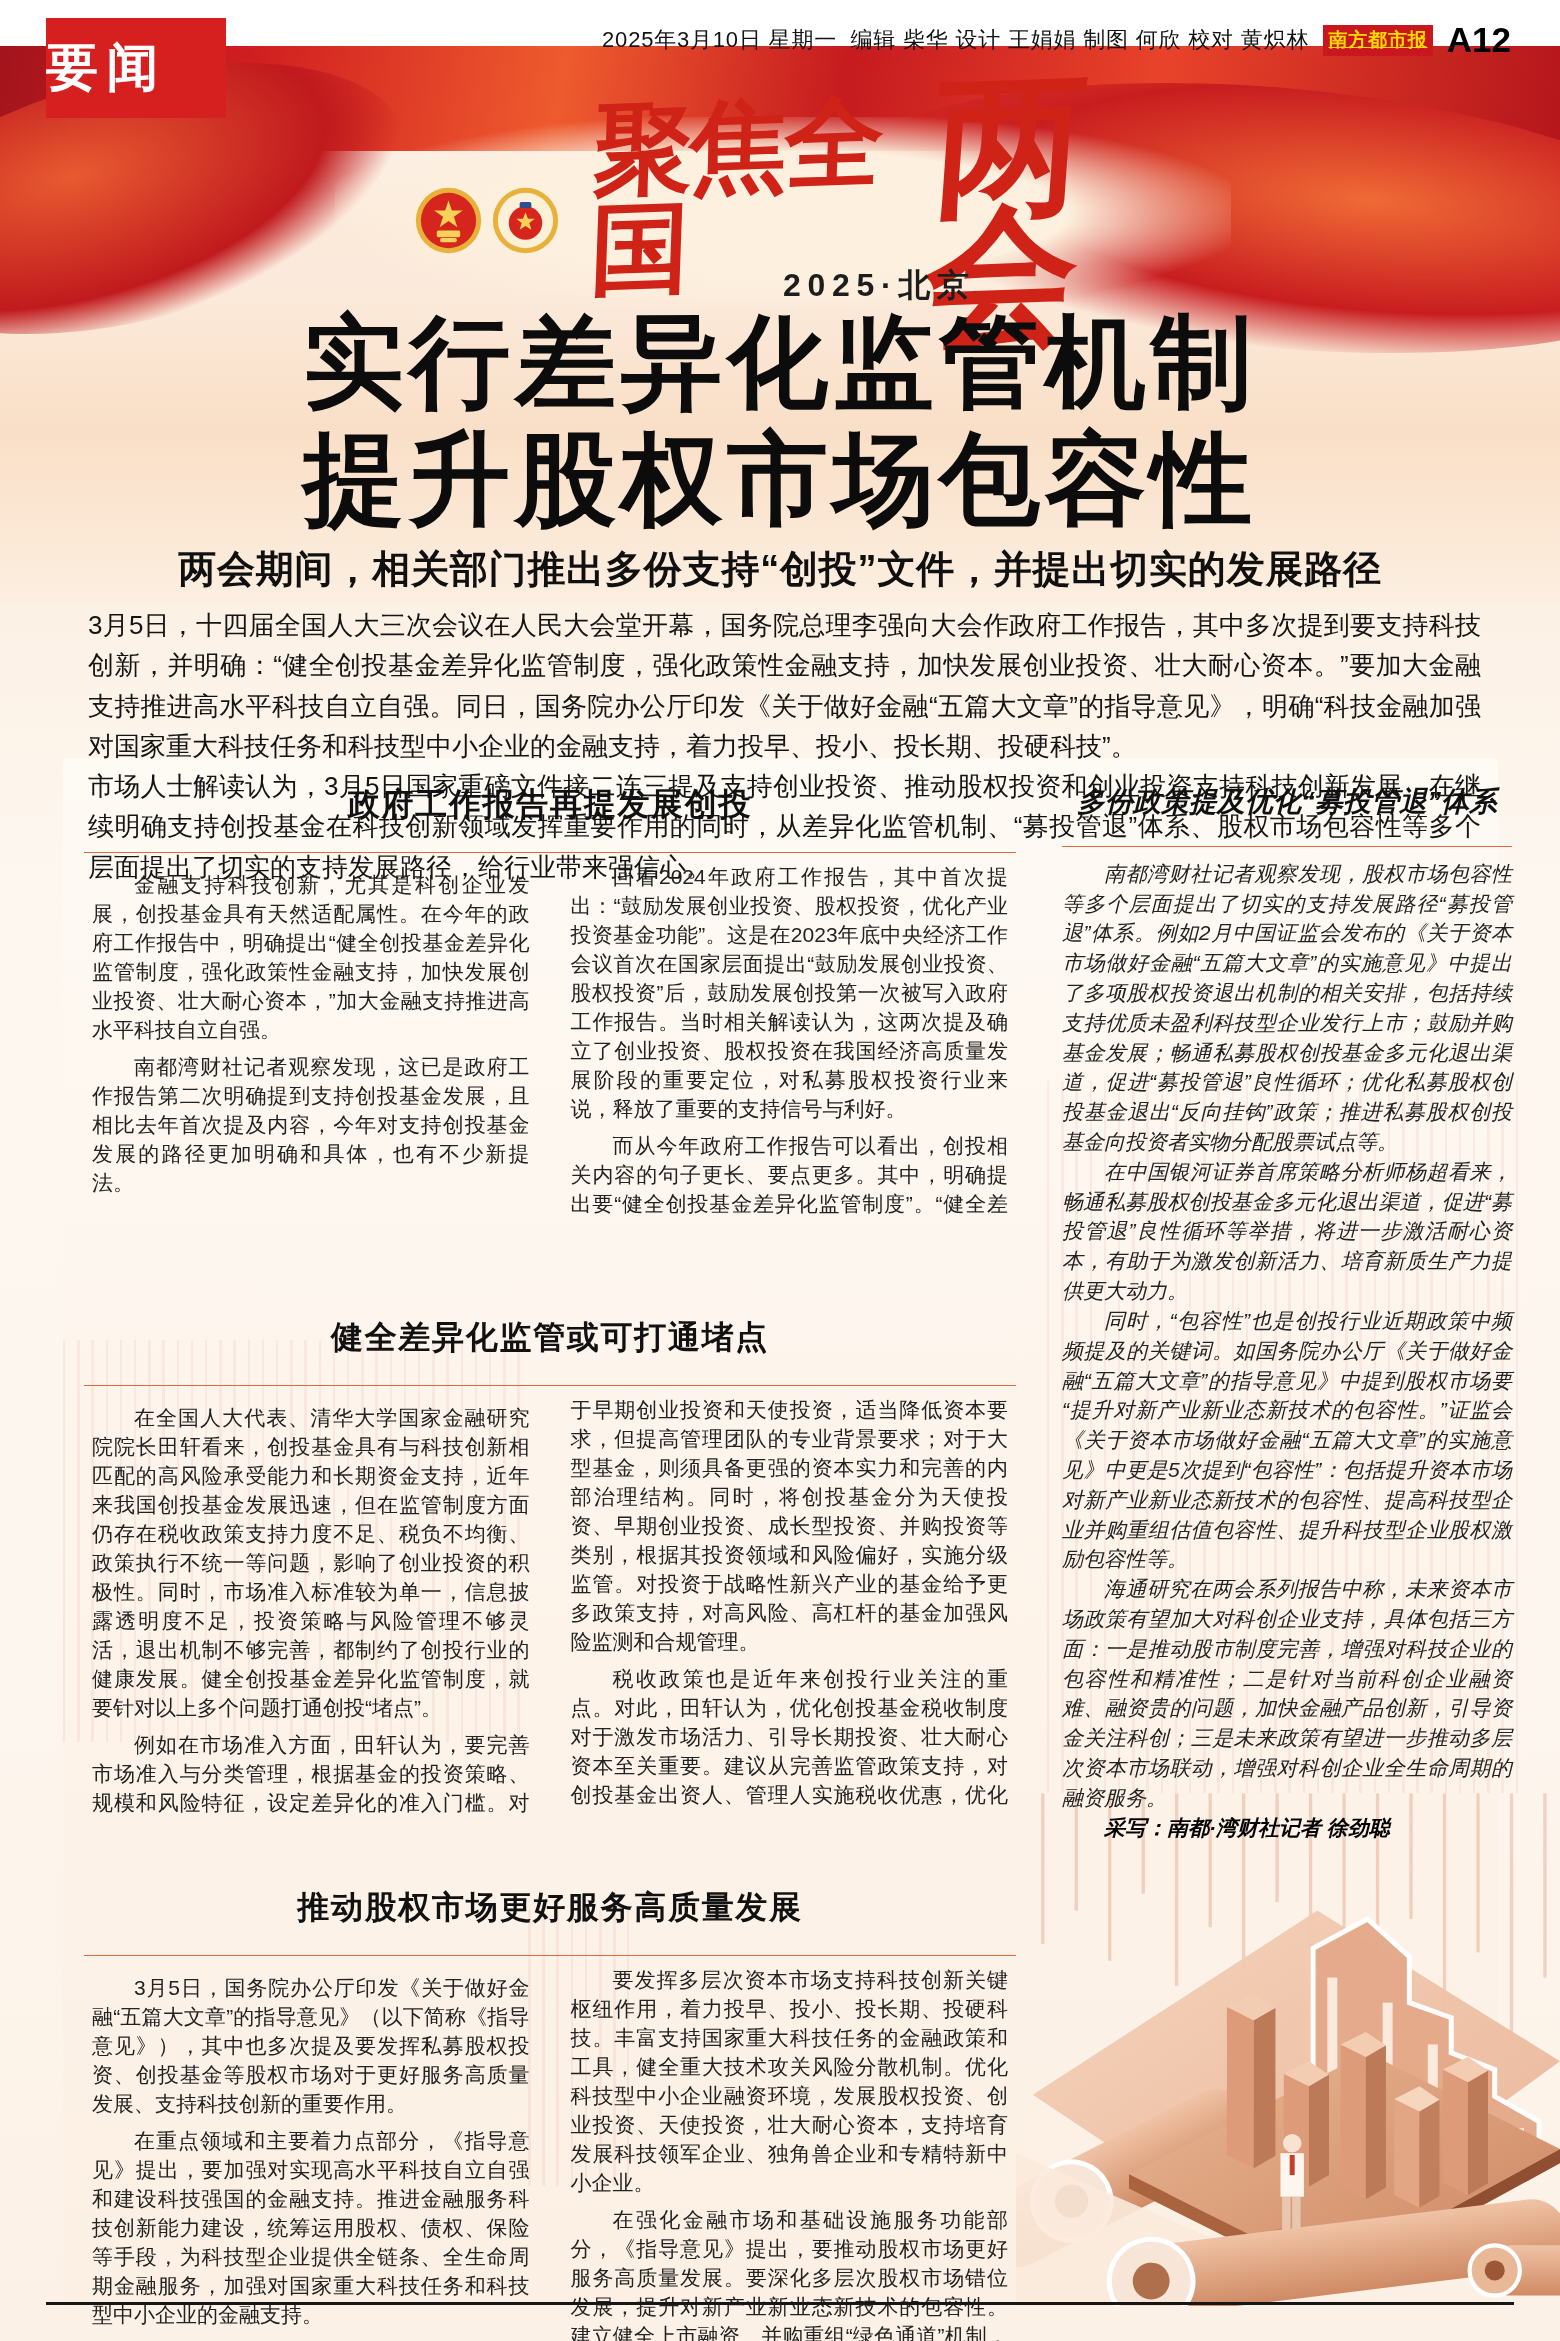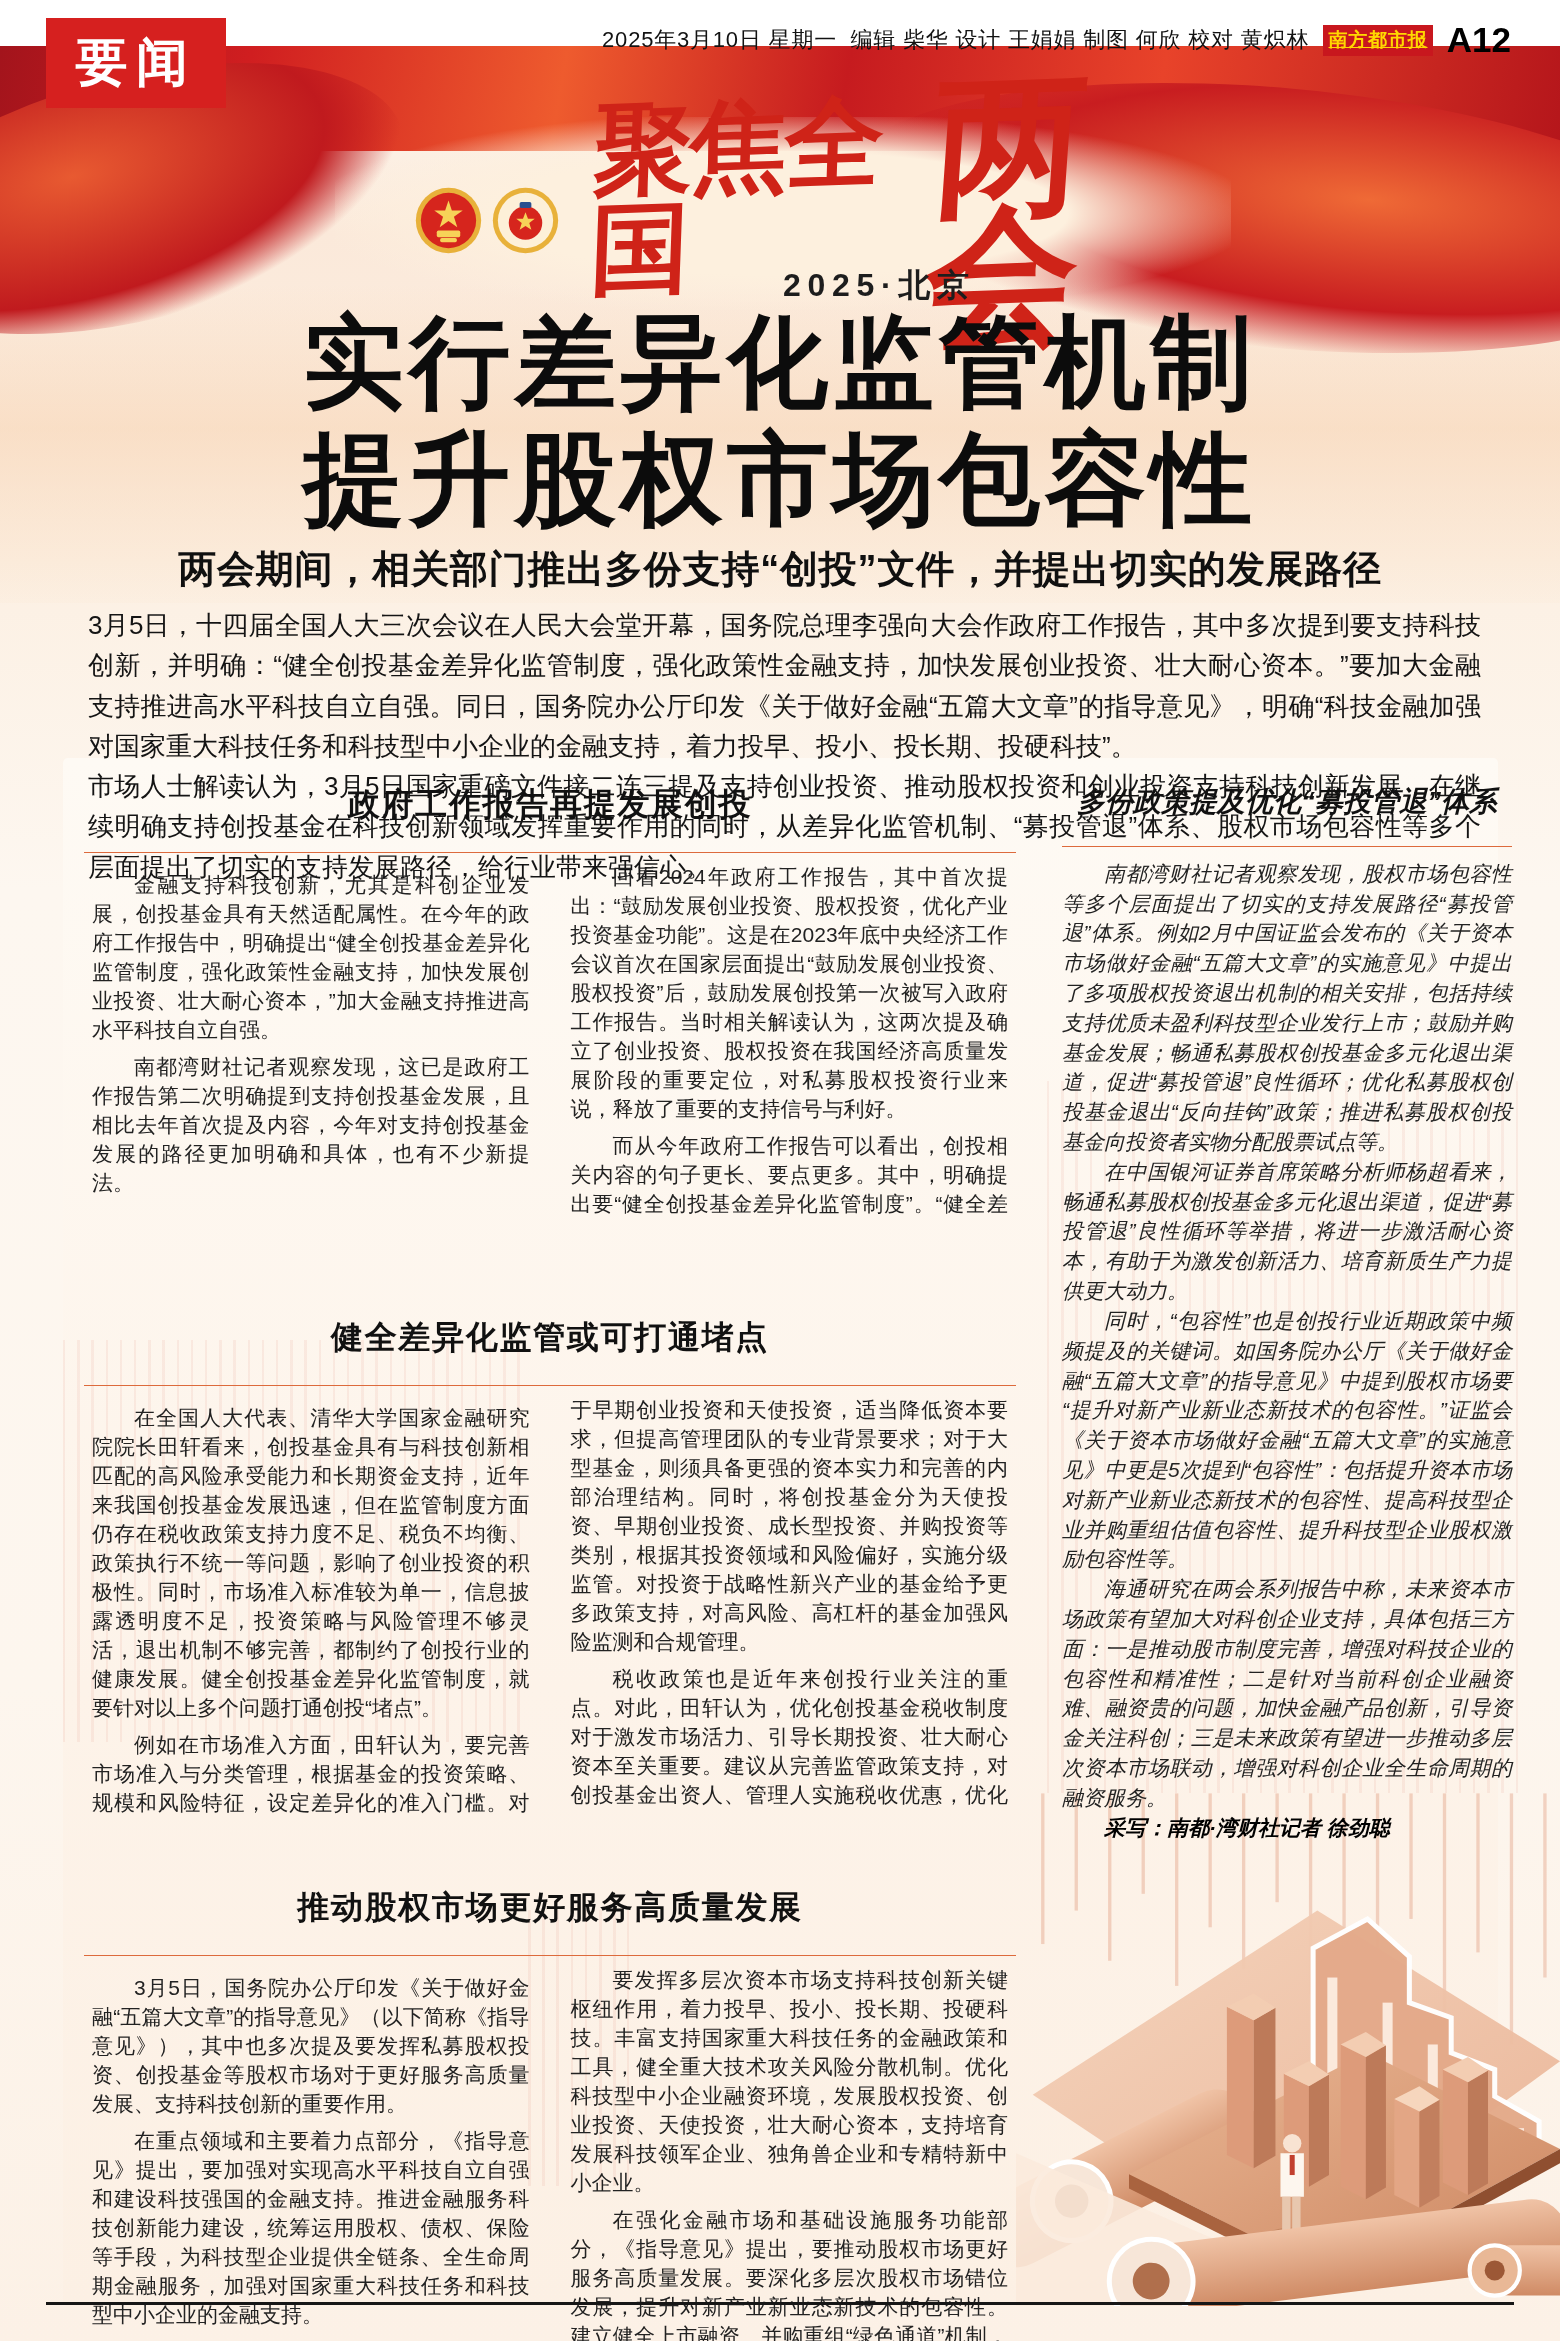--- a/index.html
+++ b/index.html
@@ -5,22 +5,22 @@
   html,body{margin:0;padding:0;}
   body{font-family:"Liberation Sans",sans-serif;}
   .page{position:relative;width:1560px;height:2342px;overflow:hidden;
     background:linear-gradient(180deg,#ffffff 0%,#fdf6ee 3%,#fbe9da 10%,#fcf0e3 24%,#fdf7f0 38%,#fdf6ee 72%,#fcf1e6 100%);}
   
   .topbar{position:absolute;top:0;left:0;width:100%;height:46px;background:#ffffff;z-index:4;}
   .topbar-info{position:absolute;top:20px;right:49px;display:flex;align-items:center;gap:13.4px;z-index:6;}
   .dateline,.staffline{font-size:22px;color:#121212;letter-spacing:0.8px;white-space:nowrap;}
   .masthead{background:#c8171e;color:#ffd900;font-weight:bold;font-size:19px;padding:2.5px 5.9px;letter-spacing:0.8px;text-decoration:underline;}
   .pageno{font-size:35px;font-weight:900;color:#000;}
-  .yaowen{position:absolute;left:46px;top:18.4px;width:180px;height:90px;background:#d6201f;
-    display:flex;align-items:center;justify-content:center;z-index:7;}
+  .yaowen{position:absolute;left:46px;top:18.4px;width:180px;height:100px;background:#d6201f;
+    display:flex;align-items:center;justify-content:flex-start;z-index:7;}
   .yaowen span{color:#fff;font-size:52px;font-weight:900;letter-spacing:8.4px;}
   
   .red-band{position:absolute;top:46px;left:0;width:100%;height:105px;z-index:1;
     background:linear-gradient(100deg,#a3141c 0%,#d01e20 16%,#ee5b2e 36%,#c61b1f 54%,#e8432a 74%,#b5161b 100%);}
   .swoosh{position:absolute;z-index:1;border-radius:50%;}
   .swoosh-left{left:-142px;top:77px;width:553px;height:243px;transform:rotate(-14deg);
     background:radial-gradient(ellipse at 40% 35%,#e85a31 0%,#c01a1e 55%,rgba(192,26,30,0) 72%);}
   .swoosh-right{right:-159px;top:88px;width:880px;height:260px;transform:rotate(5deg);
     background:radial-gradient(ellipse at 60% 40%,#ef6a36 0%,#c81d20 50%,rgba(200,29,32,0) 72%);}
   .cream-panel{position:absolute;left:335px;top:117px;width:896px;height:193px;z-index:2;

